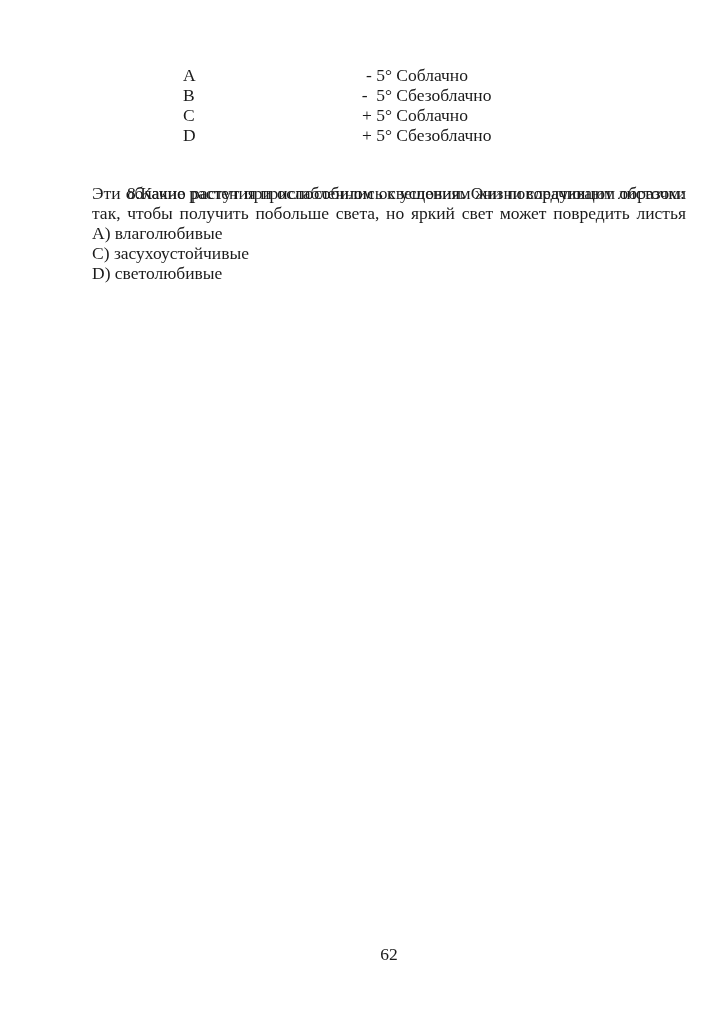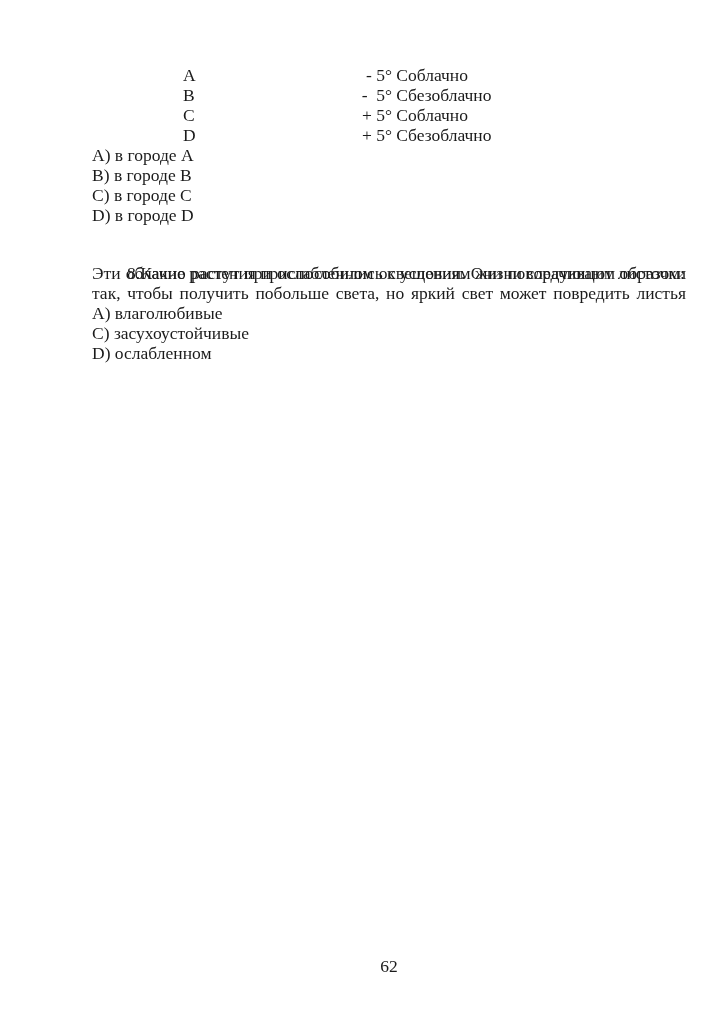--- a/index.html
+++ b/index.html
@@ -67,21 +67,20 @@
     height: 20px;
     white-space: pre;
   }
   .page-number {
     position: absolute;
     top: 944px;
     left: 92px;
     width: 594px;
     height: 20px;
     text-align: center;
-    margin-top: 12px;
   }
 </style>
 </head>
 <body>
 
 <div class="page">
   <div class="content">
 
     <div>
       <div class="wt-row">
@@ -99,37 +98,31 @@
         <span class="wt-temp">+ 5° C</span>
         <span class="wt-sky">облачно</span>
       </div>
       <div class="wt-row">
         <span class="wt-city">D</span>
         <span class="wt-temp">+ 5° C</span>
         <span class="wt-sky">безоблачно</span>
       </div>
     </div>
 
-    <div>
-      <div class="opt">A) в городе A</div>
-      <div class="opt">B) в городе B</div>
-      <div class="opt">C) в городе C</div>
-      <div class="opt">D) в городе D</div>
-    </div>
 
     <div class="q8">
       <div class="q8-head">
         <span>8.</span><span class="q8-title">Какие растения приспособились к условиям жизни следующим образом:</span>
       </div>
       <div class="jline">Эти облачно растут при ослабленном освещении. Они поворачивают листочки</div>
       <div class="jline">так, чтобы получить побольше света, но яркий свет может повредить листья</div>
 
       <div>
         <div class="opt">A) влаголюбивые</div>
         <div class="opt">C) засухоустойчивые</div>
-        <div class="opt">D) ослабленном</div>
+        <div class="opt">D) светолюбивые</div>
       </div>
     </div>
 
   </div>
 
   <div class="page-number">62</div>
 </div>
 
 </body></html>

